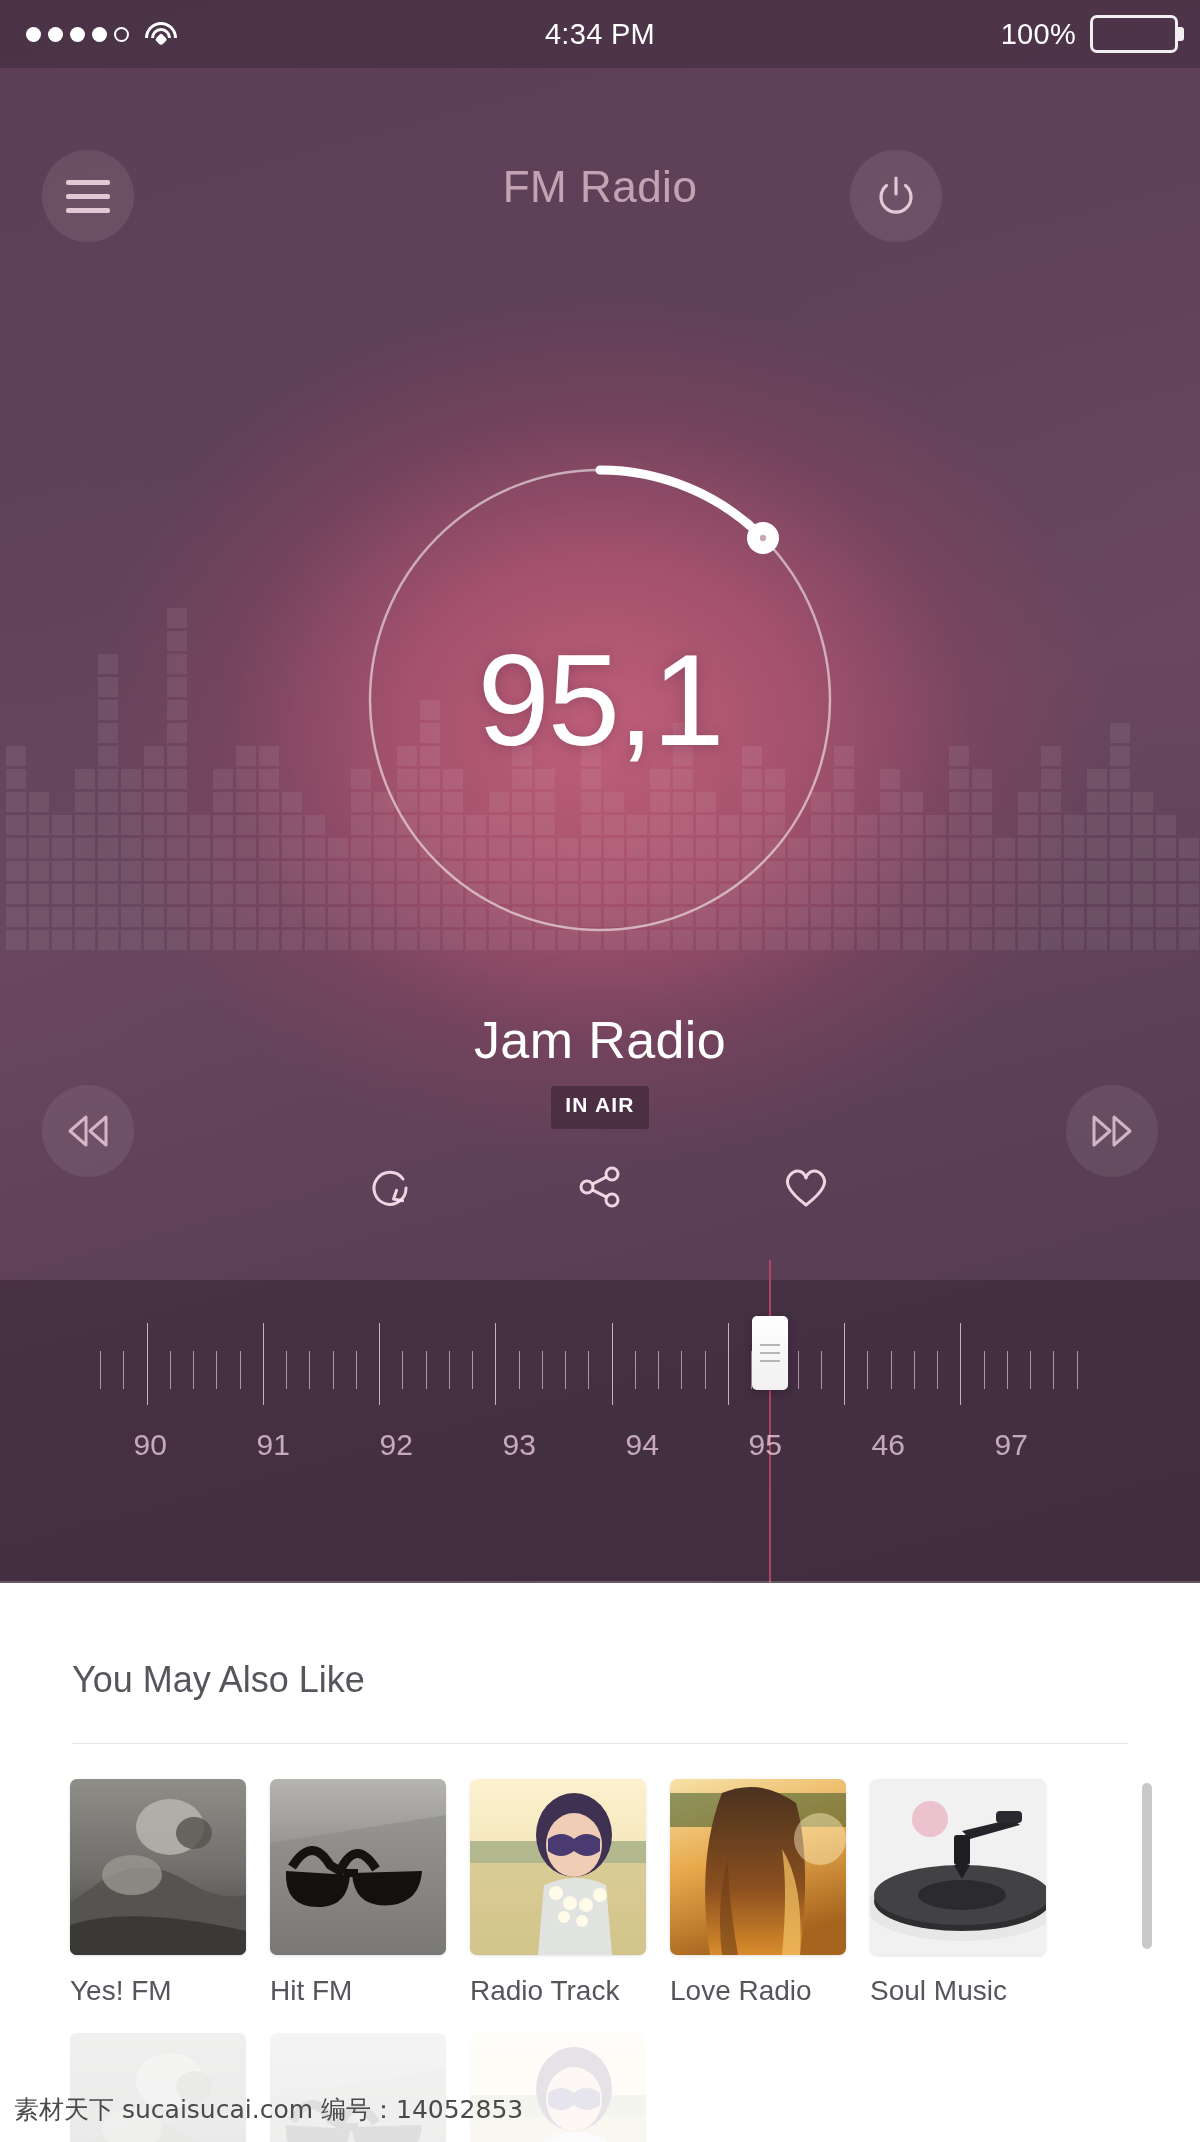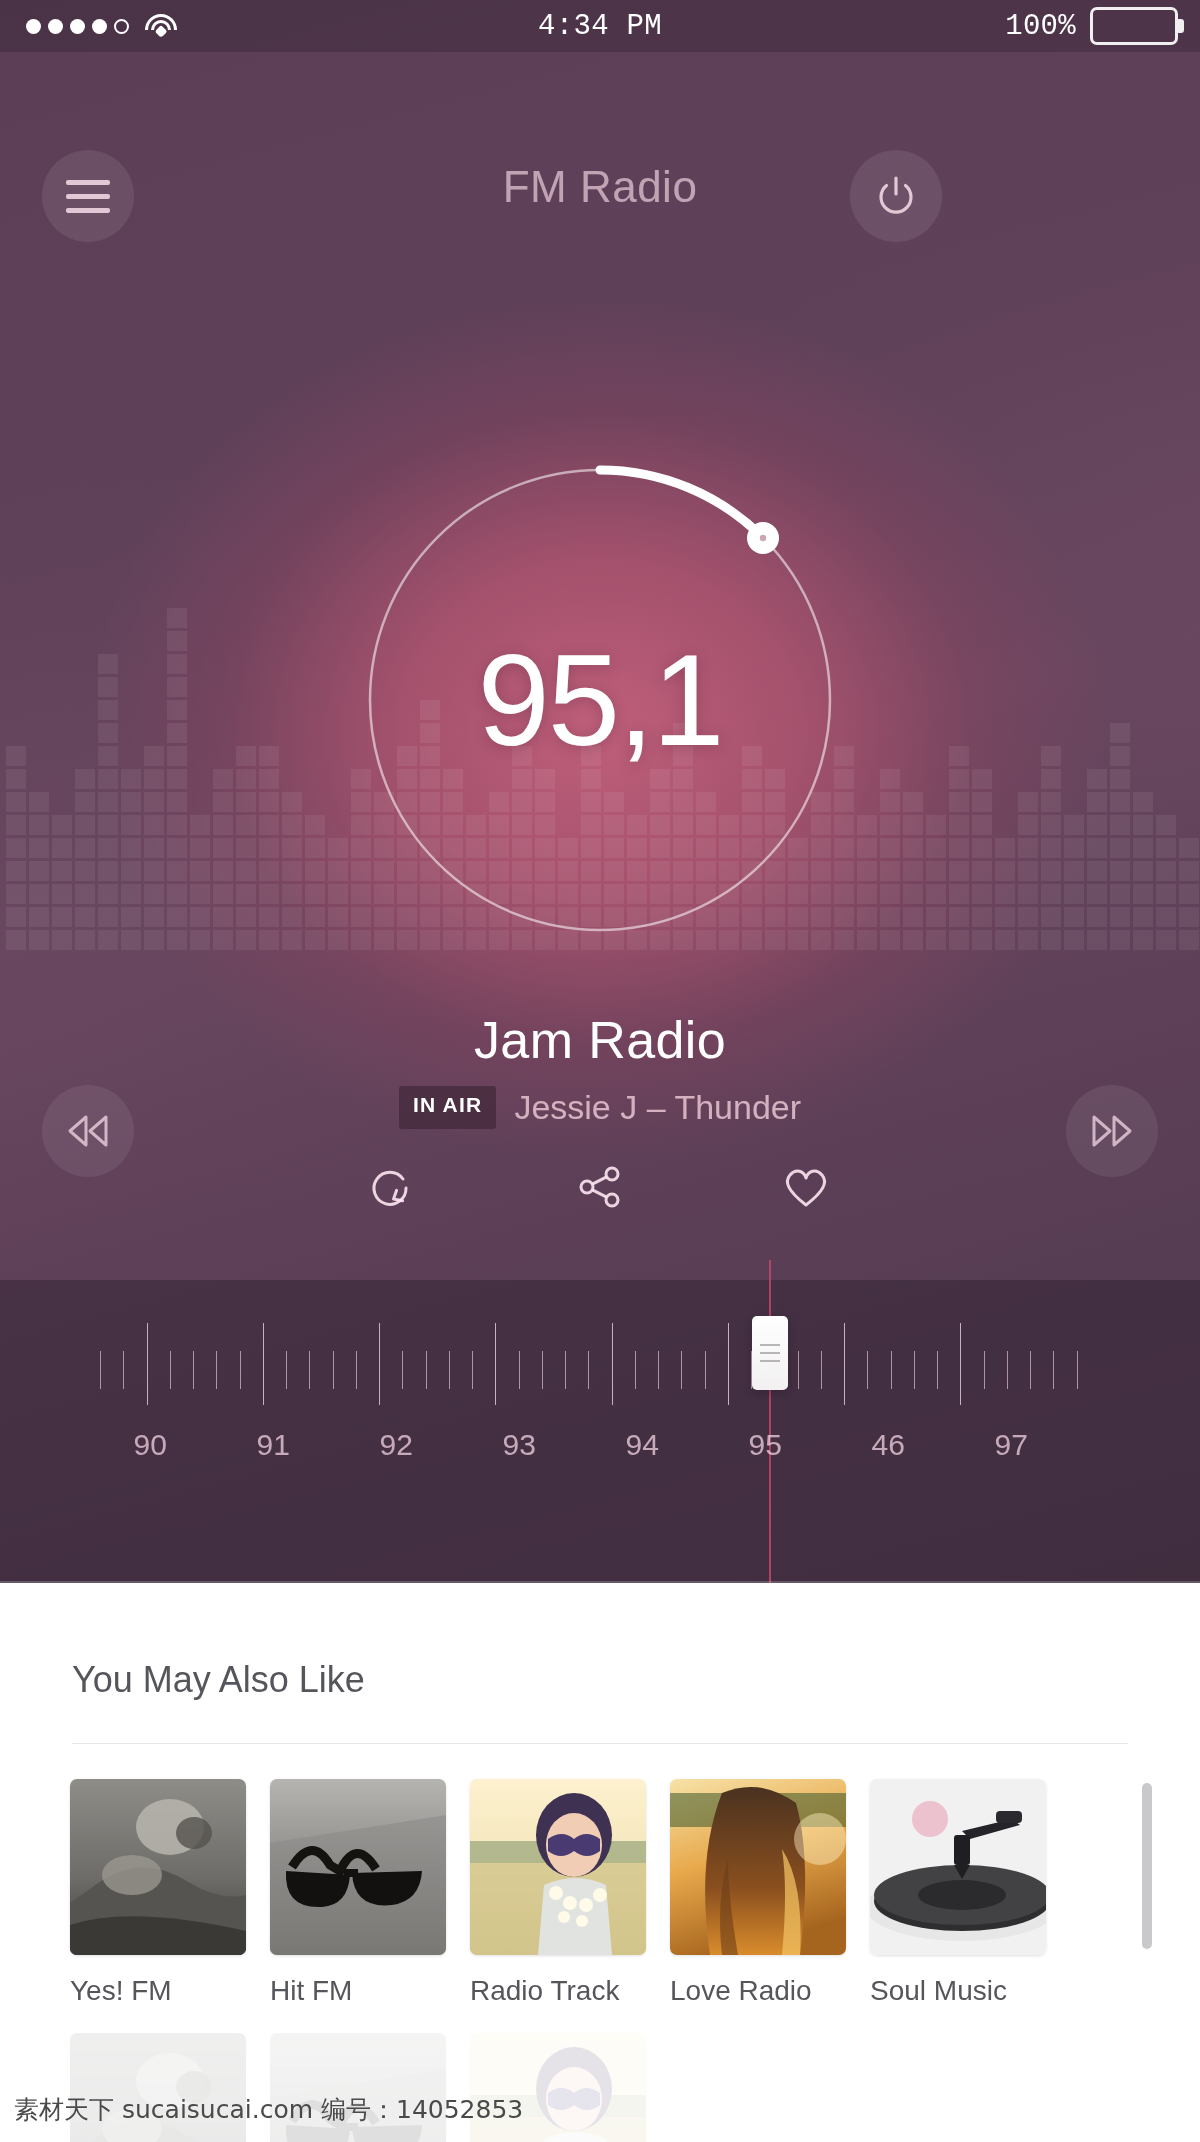--- a/index.html
+++ b/index.html
@@ -26,24 +26,24 @@
 
   
   .eq { position:absolute; left:0; top:430px; width:1200px; height:520px;
         display:flex; align-items:flex-end; gap:3px; padding:0 6px;
         opacity:0.55; }
   .eq-col { width:20px; display:flex; flex-direction:column; justify-content:flex-end; gap:3px; }
   .eq-cell { width:20px; height:20px; background:rgba(255,255,255,0.13); }
 
   
   .statusbar {
-    position:absolute; left:0; top:0; width:1200px; height:52px;
+    position:absolute; left:0; top:0; width:1200px; height:68px;
     background:rgba(40,28,40,0.30);
     display:flex; align-items:center; color:#fff;
-    font-size:29px; letter-spacing:0.3px;font-family:Liberation Mono, monospace;
+    font-size:29px; letter-spacing:0.3px;
   }
   .sb-left { position:absolute; left:26px; display:flex; align-items:center; gap:16px; }
   .dots { display:flex; align-items:center; gap:7px; }
   .dot { width:15px; height:15px; border-radius:50%; background:#fff; }
   .dot.hollow { background:transparent; border:2px solid #fff; width:15px; height:15px; }
   .wifi { position:relative; width:32px; height:24px; }
   .wifi i { position:absolute; left:50%; transform:translateX(-50%); border-radius:50% 50% 0 0 / 100% 100% 0 0;
             border:3px solid #fff; border-bottom:none; }
   .wifi i:nth-child(1){ width:32px; height:16px; top:0; }
   .wifi i:nth-child(2){ width:20px; height:10px; top:6px; }
@@ -703,21 +703,20 @@
       <circle cx="407" cy="82" r="16" fill="#ffffff"></circle>
       <circle cx="407" cy="82" r="3.2" fill="#c9a8b4"></circle>
     </svg>
     <div class="freq">95,1</div>
   </div>
 
   <div class="station">
     <div class="station-name">Jam Radio</div>
     <div class="nowplaying">
       <span class="badge">IN AIR</span>
-      <span class="track">Jessie J – Thunder</span>
     </div>
   </div>
 
   <div class="actions">
     <div class="act">
       <svg width="50" height="50" viewBox="0 0 50 50">
         <path d="M34 17a16 16 0 1 0 3 9" fill="none" stroke="rgba(255,235,245,0.88)" stroke-width="3" stroke-linecap="round"></path>
         <path d="M25 41 l7 -6 -7 -6" fill="none" stroke="rgba(255,235,245,0.88)" stroke-width="3" stroke-linecap="round" stroke-linejoin="round" transform="rotate(150 28 35)"></path>
       </svg>
     </div>

